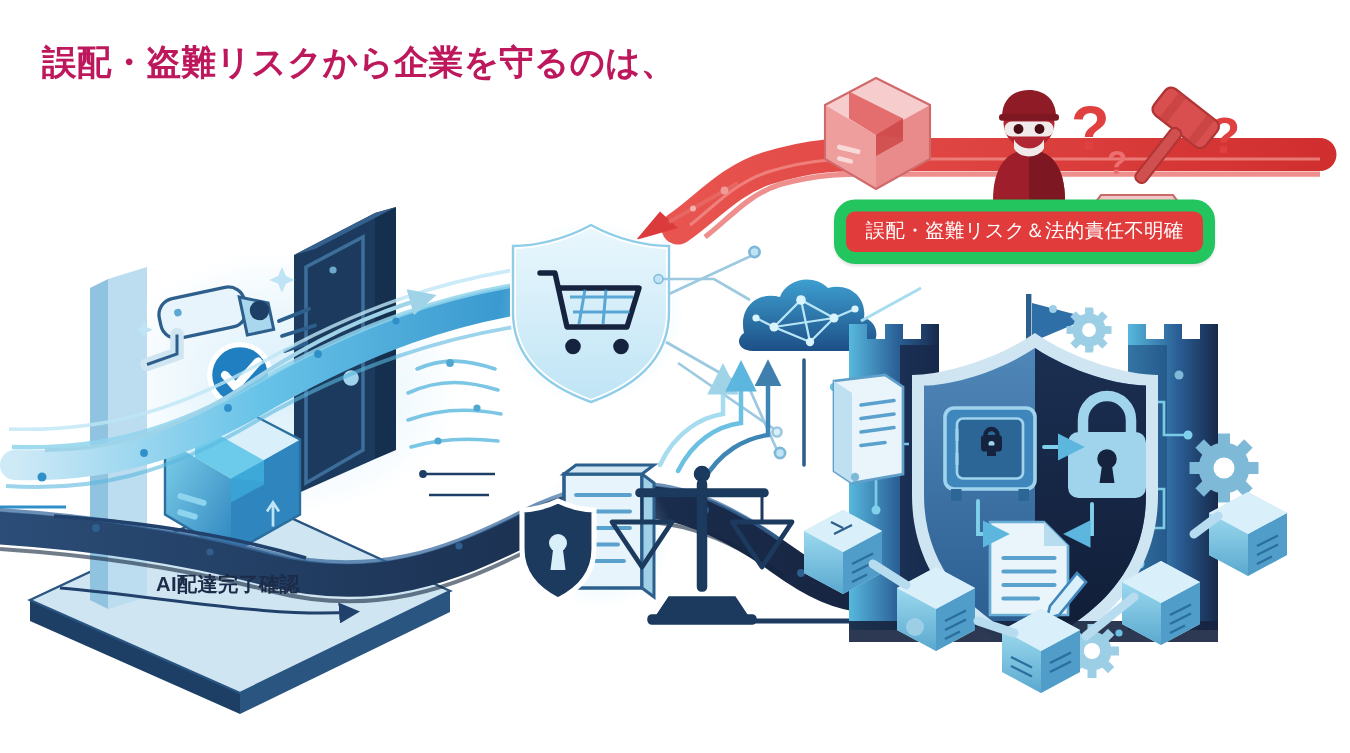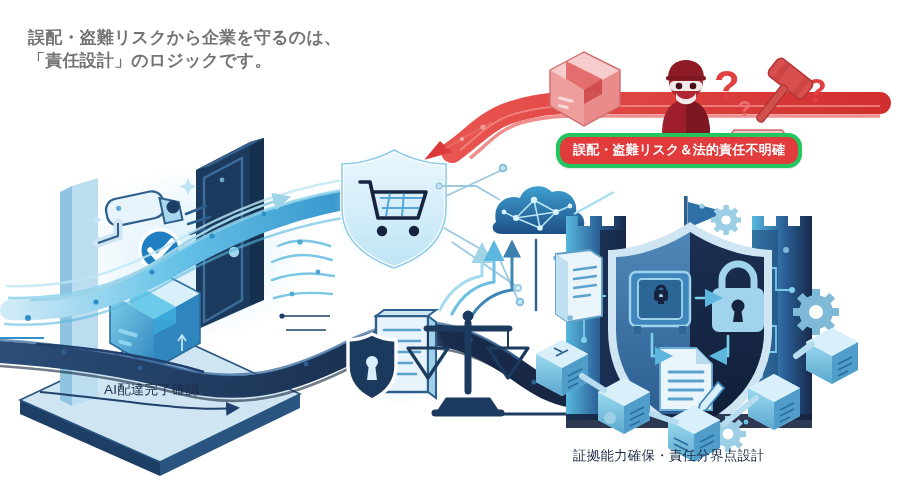--- a/index.html
+++ b/index.html
@@ -10,43 +10,43 @@
   }
   #stage{position:absolute;inset:0;width:900px;height:502px;}
   #art{position:absolute;left:0;top:0;width:900px;height:502px;}
 
   .headline{
     position:absolute;left:28px;top:26px;width:520px;
     z-index:40;pointer-events:none;
   }
   .headline .hl{
     display:block;
-    font-size:17px;line-height:1.36;
+    font-size:23px;line-height:1.36;
     font-weight:700;letter-spacing:0.2px;
-    color:#737373;
+    color:#be185d;
     white-space:nowrap;
   }
 
   .cap{
     position:absolute;z-index:40;
-    font-size:13.5px;font-weight:400;color:#1c2b47;
+    font-size:13.5px;font-weight:700;color:#1c2b47;
     letter-spacing:0.2px;white-space:nowrap;
   }
   #cap-left{left:104px;top:381px;}
   #cap-mid{left:397px;top:424px;}
   #cap-right{left:573px;top:447px;}
 
   .pill{
     position:absolute;z-index:40;
     left:556px;top:133px;
     padding:4px 13px 5px 13px;
     background:#e23b3b;
-    border:4px solid #22c55e;
+    border:8px solid #22c55e;
     border-radius:14px;
-    color:#ffffff;font-size:13px;font-weight:700;
+    color:#ffffff;font-size:13px;font-weight:400;
     letter-spacing:0.2px;white-space:nowrap;
     box-shadow:0 1px 2px rgba(0,0,0,.12);
   }
 </style>
 </head>
 <body>
 
 <div id="stage">
 
   <svg id="art" viewBox="0 0 900 502" xmlns="http://www.w3.org/2000/svg">
@@ -605,21 +605,19 @@
         <path d="M796,356 L812,344"></path>
       </g>
       <circle cx="570" cy="318" r="2.8" fill="#7fb9d8"></circle>
       <circle cx="786" cy="250" r="3" fill="#7fb9d8"></circle>
       <circle cx="702" cy="206" r="2.6" fill="#9ccfe6"></circle>
     </g>
   </svg>
 
   <div class="headline">
     <span class="hl">誤配・盗難リスクから企業を守るのは、</span>
-    <span class="hl">「責任設計」のロジックです。</span>
   </div>
 
   <div class="pill">誤配・盗難リスク＆法的責任不明確</div>
 
   <div class="cap" id="cap-left">AI配達完了確認</div>
-  <div class="cap" id="cap-right">証拠能力確保・責任分界点設計</div>
 
 </div>
 
 </body></html>

